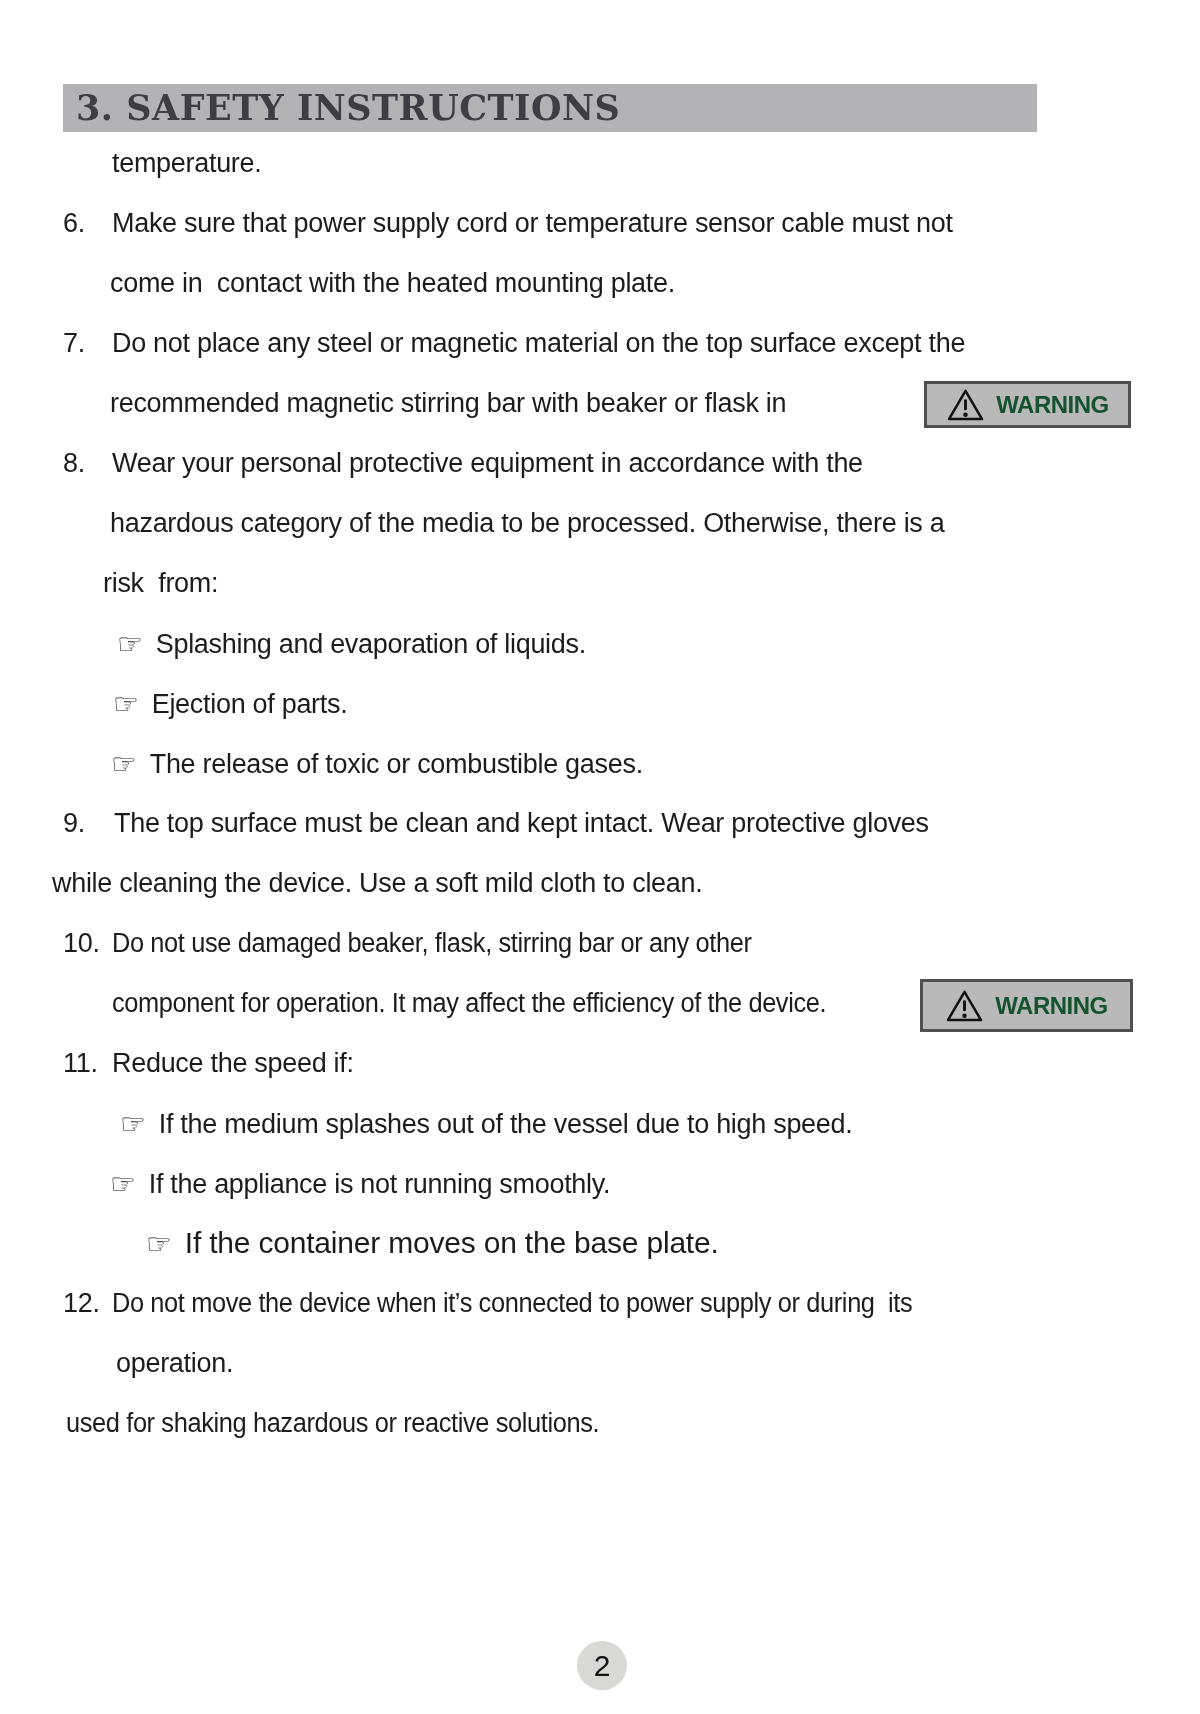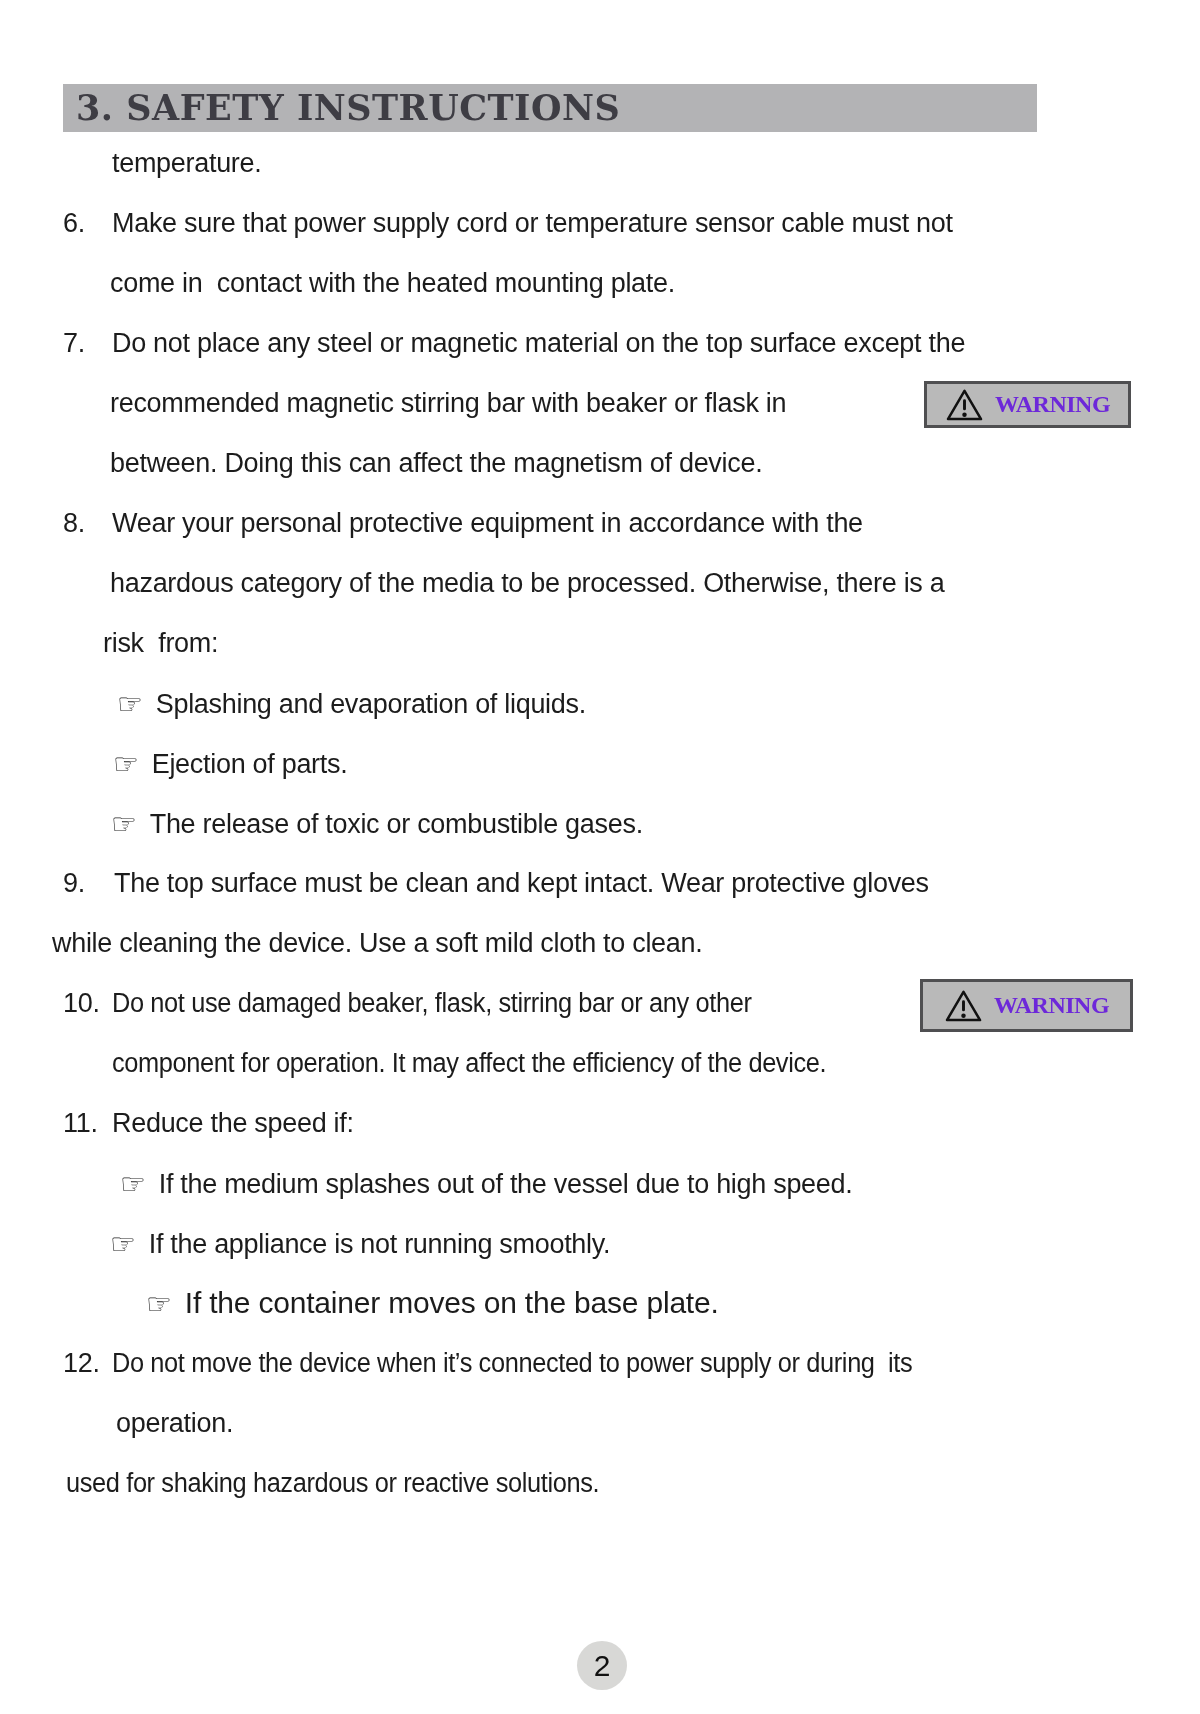--- a/index.html
+++ b/index.html
@@ -30,22 +30,22 @@
   }
   .line .txt{display:inline-block;}
   .line.tight .txt{transform:scaleX(0.94);transform-origin:0 0;letter-spacing:-0.4px;}
   .line.big{font-size:30px;letter-spacing:-0.2px;}
   .warnbox{
     position:absolute;background:#b9b9b9;border:3px solid #4f4f51;
     display:flex;align-items:center;justify-content:center;gap:11px;
     box-sizing:border-box;
   }
   .warnbox .warnlabel{
-    font-weight:bold;font-size:24px;color:#6d28d9;letter-spacing:-0.5px;
-    font-family:Liberation Serif, serif;
+    font-weight:bold;font-size:24px;color:#14532d;letter-spacing:-0.5px;
+    font-family:Liberation Sans, sans-serif;
   }
   .warnbox svg{display:block;}
   .warn1{left:924px;top:381px;width:207px;height:47px;}
   .warn2{left:920px;top:979px;width:213px;height:53px;}
   .page-badge{
     position:absolute;left:577px;top:1641px;width:50px;height:49px;
     background:#d8d8d6;border-radius:50%;
     display:flex;align-items:center;justify-content:center;
     font-size:30px;color:#111;
   }
@@ -58,21 +58,20 @@
   <div class="header-bar">
     <h1>3. SAFETY INSTRUCTIONS</h1>
   </div>
 
   <div class="content" id="content">
       <div class="line" style="padding-left: 112px;"><span class="txt">temperature.</span></div>
       <div class="line" style="padding-left: 112px;"><span class="num">6.</span><span class="txt">Make sure that power supply cord or temperature sensor cable must not</span></div>
       <div class="line" style="padding-left: 110px;"><span class="txt">come in  contact with the heated mounting plate.</span></div>
       <div class="line" style="padding-left: 112px;"><span class="num">7.</span><span class="txt">Do not place any steel or magnetic material on the top surface except the</span></div>
       <div class="line" style="padding-left: 110px;"><span class="txt">recommended magnetic stirring bar with beaker or flask in</span></div>
-      <div class="line" style="padding-left: 110px;"><span class="txt">between. Doing this can affect the magnetism of device.</span></div>
       <div class="line" style="padding-left: 112px;"><span class="num">8.</span><span class="txt">Wear your personal protective equipment in accordance with the</span></div>
       <div class="line" style="padding-left: 110px;"><span class="txt">hazardous category of the media to be processed. Otherwise, there is a</span></div>
       <div class="line" style="padding-left: 103px;"><span class="txt">risk  from:</span></div>
       <div class="line" style="padding-left: 117px;"><span class="hand">☞</span><span class="txt">Splashing and evaporation of liquids.</span></div>
       <div class="line" style="padding-left: 113px;"><span class="hand">☞</span><span class="txt">Ejection of parts.</span></div>
       <div class="line" style="padding-left: 111px;"><span class="hand">☞</span><span class="txt">The release of toxic or combustible gases.</span></div>
       <div class="line" style="padding-left: 114px;"><span class="num">9.</span><span class="txt">The top surface must be clean and kept intact. Wear protective gloves</span></div>
       <div class="line" style="padding-left: 52px;"><span class="txt">while cleaning the device. Use a soft mild cloth to clean.</span></div>
       <div class="line tight" style="padding-left: 112px;"><span class="num">10.</span><span class="txt">Do not use damaged beaker, flask, stirring bar or any other</span></div>
       <div class="line tight" style="padding-left: 112px;"><span class="txt">component for operation. It may affect the efficiency of the device.</span></div>

